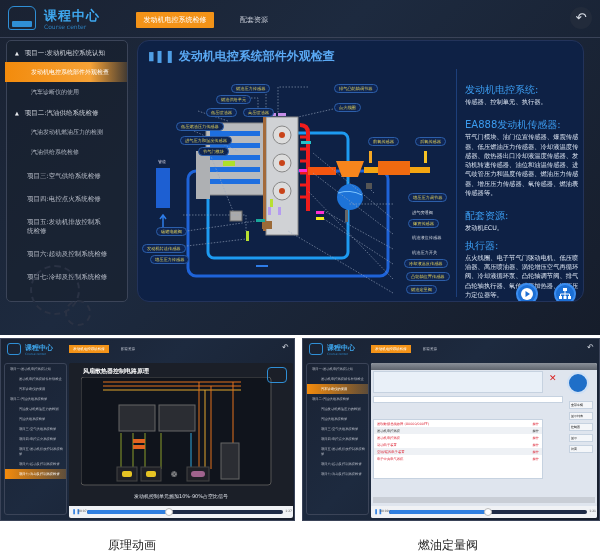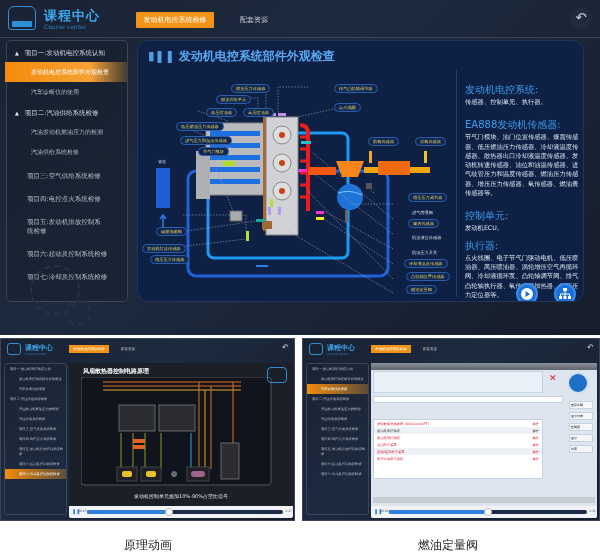--- a/index.html
+++ b/index.html
@@ -188,21 +188,21 @@
     <div class="lbl lbl-w" style="left:270px;top:208px">机油压力开关</div>
     <div class="lbl" style="left:266px;top:218px">冷却液温度传感器</div>
     <div class="lbl" style="left:268px;top:231px">凸轮轴位置传感器</div>
     <div class="lbl" style="left:268px;top:244px">燃油定量阀</div>
 
     <div class="info">
       <div class="h" style="margin-top:14px">发动机电控系统:</div>
       <div class="b">传感器、控制单元、执行器。</div>
       <div class="h">EA888发动机传感器:</div>
       <div class="b">节气门模块、油门位置传感器、爆震传感器、低压燃油压力传感器、冷却液温度传感器、散热器出口冷却液温度传感器、发动机转速传感器、油位和油温传感器、进气歧管压力和温度传感器、燃油压力传感器、增压压力传感器、氧传感器、燃油表传感器等。</div>
-      <div class="h">控制单元:</div>
+      <div class="h">配套资源:</div>
       <div class="b">发动机ECU。</div>
       <div class="h" style="margin-top:6px">执行器:</div>
       <div class="b">点火线圈、电子节气门驱动电机、低压喷油器、高压喷油器、涡轮增压空气再循环阀、冷却液循环泵、凸轮轴调节阀、排气凸轮轴执行器、氧传感器加热器、增压压力定位器等。</div>
     </div>
 
     <div class="ibtn" style="left:378px;top:242px">
       <svg width="18" height="18" viewBox="0 0 18 18">
           <circle cx="9" cy="9" r="6" fill="#fff"></circle>
           <polygon points="7.5,6 12,9 7.5,12" fill="#1c6fd4"></polygon>
         </svg>
@@ -278,21 +278,21 @@
       <span style="position:absolute;left:3px;top:2px;font-size:5px;color:#2f7fe0">❚❚</span>
       <span class="t1" style="left:9px">00:07</span>
       <div class="bar">
           <div class="fill" style="width:42%"></div>
           <div class="knob" style="left:40%"></div>
         </div>
       <span class="t2" style="right:1px">1:27</span>
     </div>
   </div>
 </div>
-<div class="caption" style="left:124px;top:537px">原理动画</div>
+<div class="caption" style="left:108px;top:537px">原理动画</div>
 
 <div class="app mini" style="left:302px;width:298px">
   <div class="hdr2">
     <div class="ml"></div>
     <div class="mt">课程中心</div>
     <div class="ms">Course center</div>
     <div class="mtab">发动机电控系统检修</div>
     <div class="mtab2">配套资源</div>
     <div class="mback">↶</div>
   </div>

